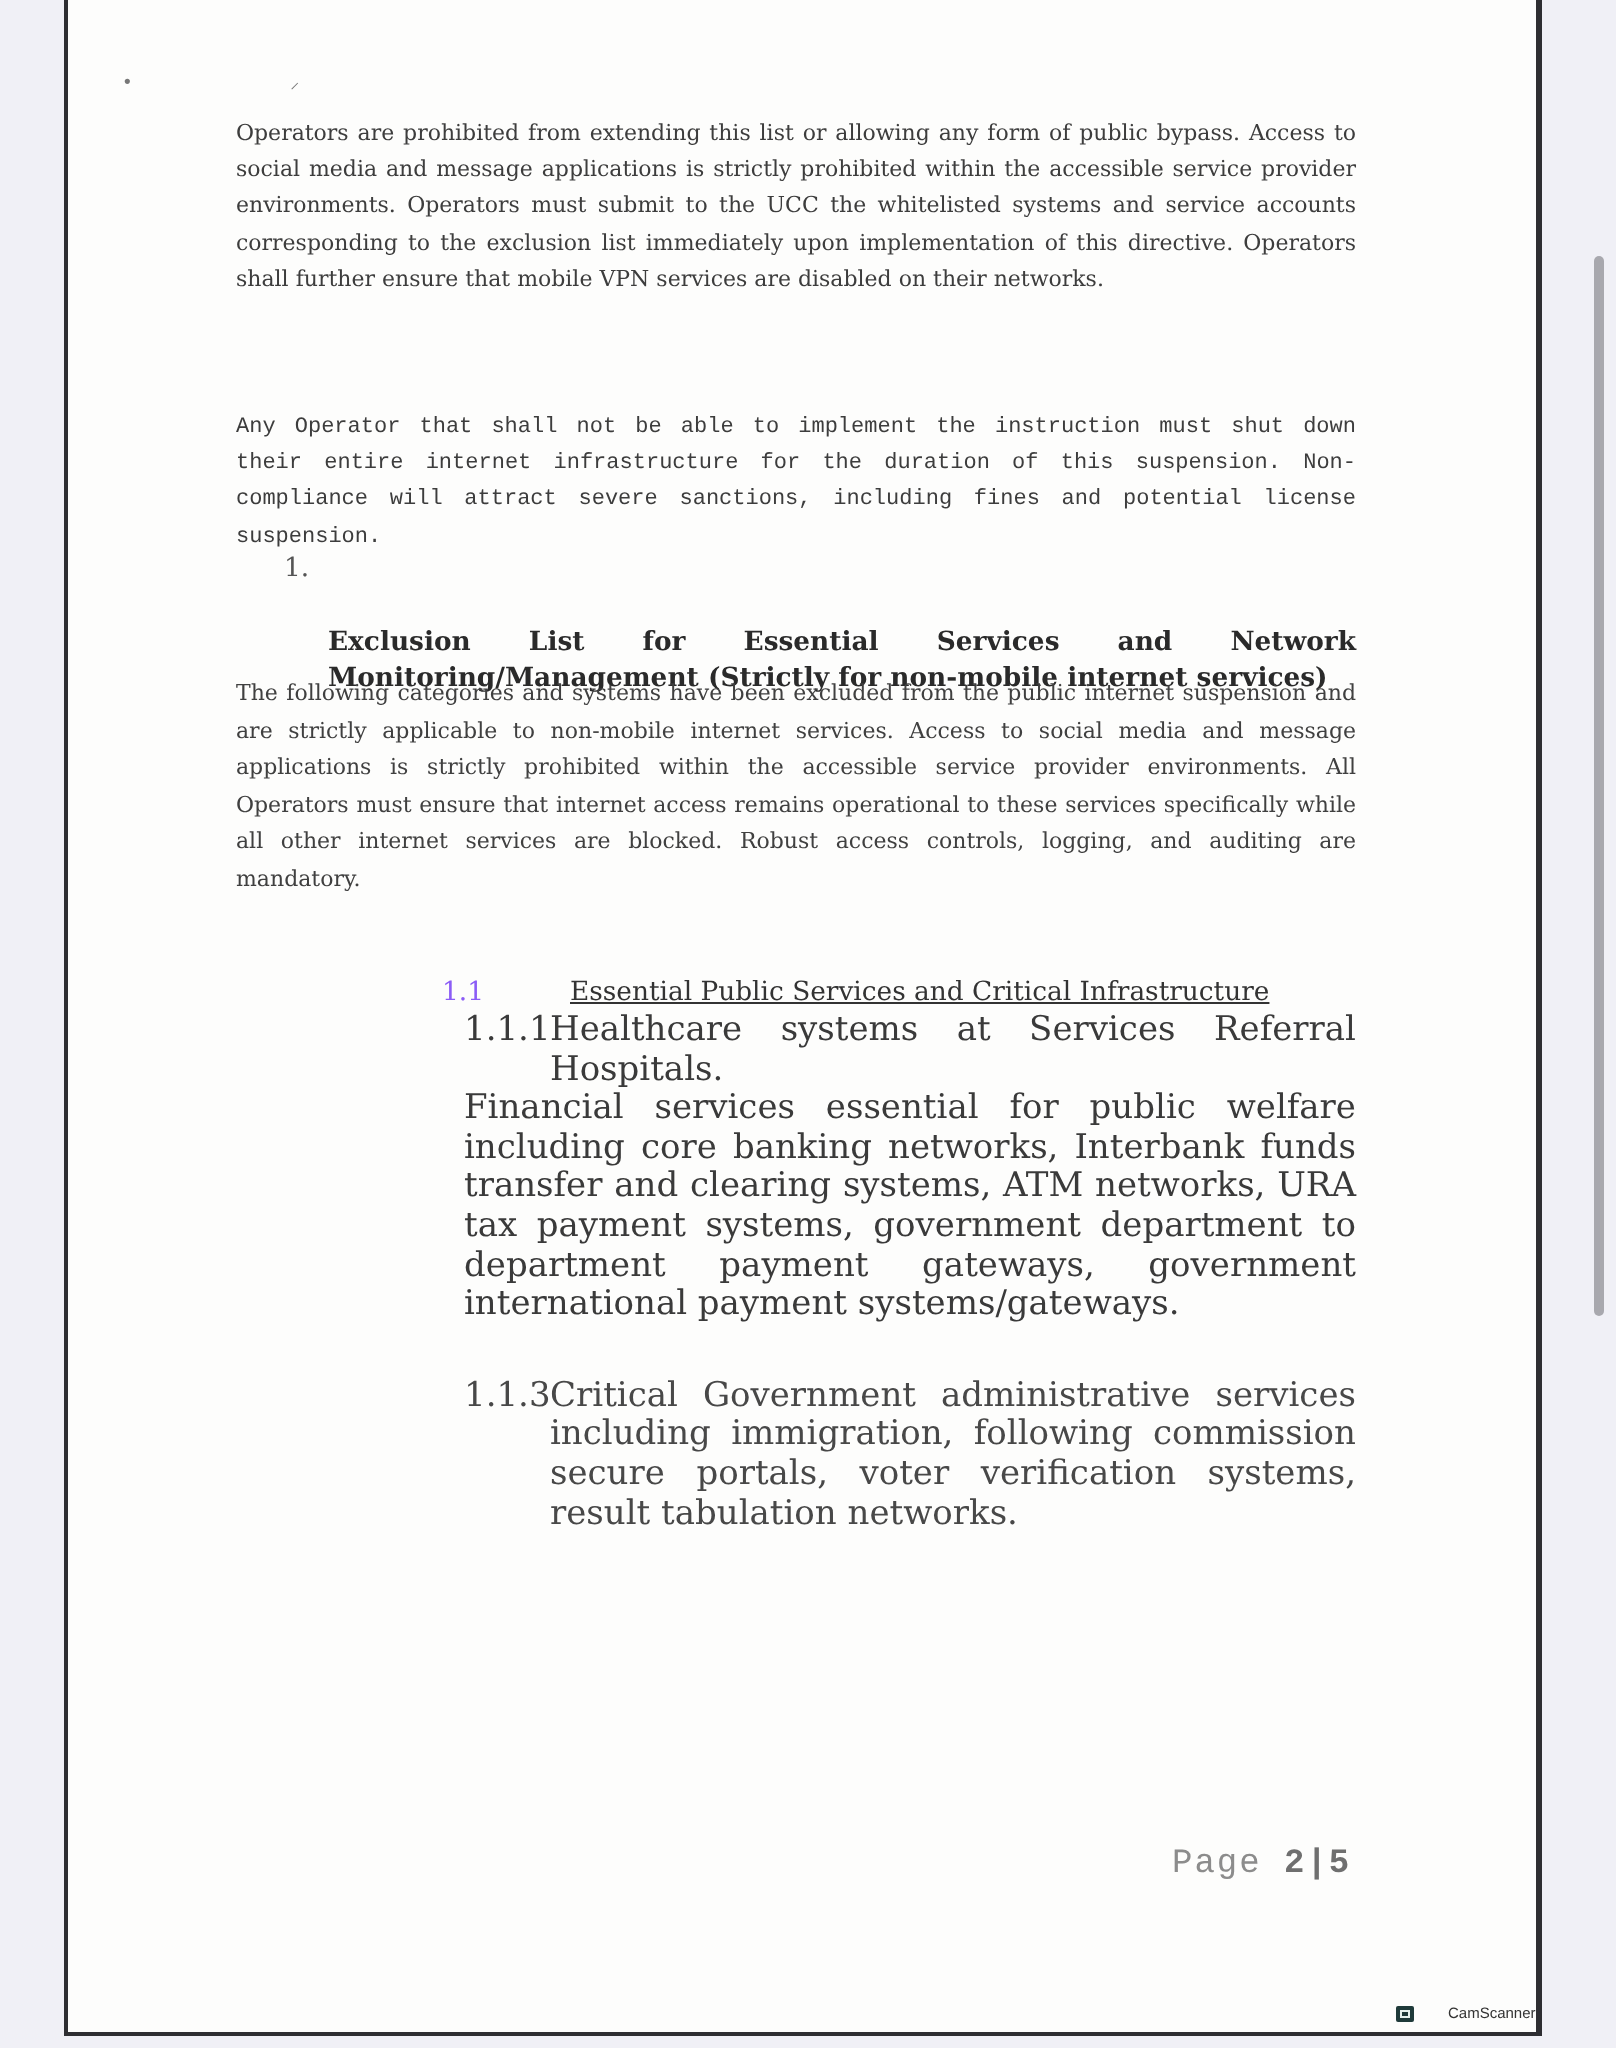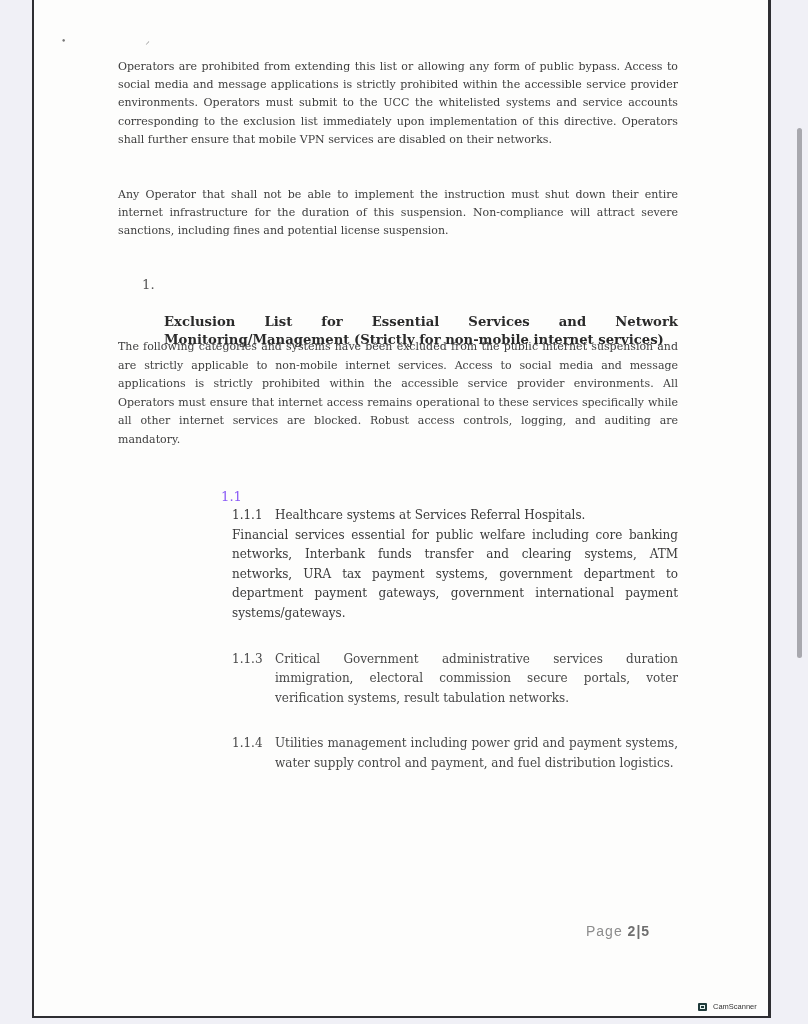--- a/index.html
+++ b/index.html
@@ -42,21 +42,21 @@
       position: absolute;
       left: 84px;
       width: 560px;
       font-size: 11px;
       line-height: 18.2px;
       text-align: justify;
       margin: 0;
       color: #3d3d3d;
     }
     .p1 { top: 62px; }
-    .p2 { top: 190px; }
+    .p2 { top: 209px; font-family: Liberation Mono, monospace; }
     .section-heading {
       position: absolute;
       left: 108px;
       top: 280px;
       width: 536px;
       font-size: 13.2px;
       line-height: 18.2px;
       display: flex;
     }
     .section-heading .num {
@@ -94,21 +94,21 @@
       color: #333;
     }
     .items {
       position: absolute;
       left: 198px;
       top: 510px;
       width: 446px;
       margin: 0;
       padding: 0;
       list-style: none;
-      font-size: 12px;
+      font-size: 17px;
       line-height: 19.6px;
       color: #3a3a3a;
     }
     .items li {
       display: flex;
       margin: 0;
     }
     .items .num {
       flex: 0 0 43px;
       width: 43px;
@@ -116,33 +116,33 @@
     .items .text {
       flex: 1;
       text-align: justify;
     }
     .items li.blurry .text,
     .items li.blurry .num { color: #484848; margin-top: 26px; }
     .page-number {
       position: absolute;
       left: 552px;
       top: 927px;
-      font-family: Liberation Sans, sans-serif;
-      font-size: 14px;
+      font-family: Liberation Mono, monospace;
+      font-size: 17px;
       letter-spacing: 1px;
       color: #8c8c8c;
     }
     .page-number b { color: #6f6f6f; }
     .watermark {
       position: absolute;
       left: 664px;
       top: 1006px;
       display: flex;
       align-items: center;
-      gap: 6px;
+      gap: 17px;
       font-family: "Liberation Sans", "DejaVu Sans", sans-serif;
       font-size: 7.5px;
       color: #333;
     }
     .watermark .logo {
       width: 9px;
       height: 8px;
       background: #1f3a3a;
       border-radius: 1px;
       position: relative;
@@ -186,37 +186,34 @@
 
     <div class="section-heading">
       <span class="num">1.</span>
       <span class="title">Exclusion List for Essential Services and Network Monitoring/Management (Strictly for non-mobile internet services)</span>
     </div>
 
     <p class="para p3">The following categories and systems have been excluded from the public internet suspension and are strictly applicable to non-mobile internet services. Access to social media and message applications is strictly prohibited within the accessible service provider environments. All Operators must ensure that internet access remains operational to these services specifically while all other internet services are blocked. Robust access controls, logging, and auditing are mandatory.</p>
 
     <div class="subsection">
       <span class="num">1.1</span>
+      <span class="title">Essential Public Services and Critical Infrastructure</span>
     </div>
 
     <ul class="items">
       <li>
         <span class="num">1.1.1</span>
         <span class="text">Healthcare systems at Services Referral Hospitals.</span>
       </li>
       <li>
         <span class="text">Financial services essential for public welfare including core banking networks, Interbank funds transfer and clearing systems, ATM networks, URA tax payment systems, government department to department payment gateways, government international payment systems/gateways.</span>
       </li>
       <li class="blurry">
         <span class="num">1.1.3</span>
-        <span class="text">Critical Government administrative services duration immigration, electoral commission secure portals, voter verification systems, result tabulation networks.</span>
-      </li>
-      <li class="blurry">
-        <span class="num">1.1.4</span>
-        <span class="text">Utilities management including power grid and payment systems, water supply control and payment, and fuel distribution logistics.</span>
+        <span class="text">Critical Government administrative services including immigration, following commission secure portals, voter verification systems, result tabulation networks.</span>
       </li>
     </ul>
 
     <div class="page-number">
       <span>Page</span>
       <b>2</b><b>|</b><b>5</b>
     </div>
 
     <div class="watermark">
       <span class="logo"></span>

